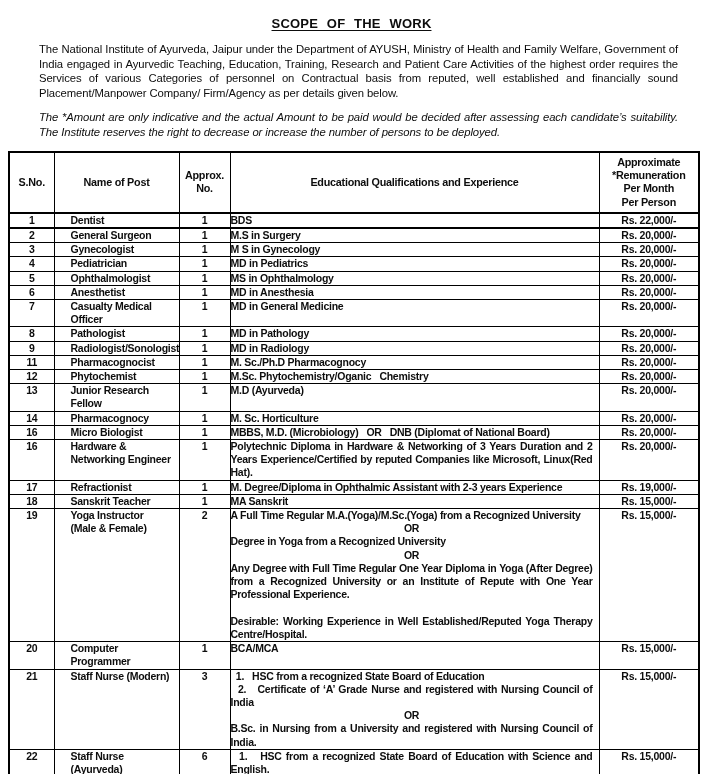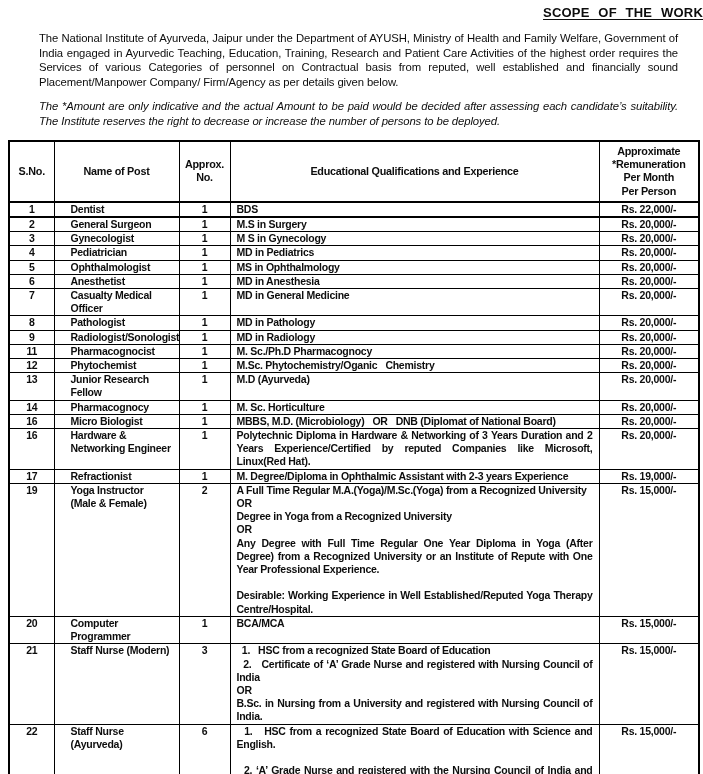--- a/index.html
+++ b/index.html
@@ -11,22 +11,22 @@
     width: 703px;
     height: 774px;
     overflow: hidden;
     font-family: "Liberation Sans", sans-serif;
     color: #0d0d0d;
   }
   .page {
     width: 703px;
   }
   .doc-title {
-    margin-top: 5px;
-    text-align: right;
+    margin-top: 16px;
+    text-align: center;
     font-size: 13px;
     font-weight: bold;
     letter-spacing: 0.2px;
     word-spacing: 5px;
     text-decoration: underline;
     text-underline-offset: 2px;
   }
   .para {
     margin: 11px 25px 0 39px;
     text-align: justify;
@@ -69,28 +69,28 @@
     border-bottom: 2px solid #000;
   }
   td.cell-center {
     text-align: center;
   }
   td.cell-post {
     white-space: pre-line;
     padding-left: 16px;
   }
   td.cell-qual {
-    padding-left: 6px;
+    padding-left: 0;
     padding-right: 6px;
   }
   .q-line {
     text-align: justify;
   }
   .q-line.or {
-    text-align: left;
+    text-align: center;
   }
   .q-line.blank {
     height: 13.2px;
   }
 </style>
 </head>
 <body>
 
 <div class="page">
 
@@ -260,20 +260,29 @@
         <tr>
           <td class="cell-center cell-sno">17</td>
           <td class="cell-post">Refractionist</td>
           <td class="cell-center cell-no">1</td>
           <td class="cell-qual">
             <div class="q-line">M. Degree/Diploma in Ophthalmic Assistant with 2-3 years Experience</div>
           </td>
           <td class="cell-center cell-rem">Rs. 19,000/-</td>
         </tr>
         <tr>
+          <td class="cell-center cell-sno">18</td>
+          <td class="cell-post">Sanskrit Teacher</td>
+          <td class="cell-center cell-no">1</td>
+          <td class="cell-qual">
+            <div class="q-line">MA Sanskrit</div>
+          </td>
+          <td class="cell-center cell-rem">Rs. 15,000/-</td>
+        </tr>
+        <tr>
           <td class="cell-center cell-sno">19</td>
           <td class="cell-post">Yoga Instructor
 (Male &amp; Female)</td>
           <td class="cell-center cell-no">2</td>
           <td class="cell-qual">
             <div class="q-line">A Full Time Regular M.A.(Yoga)/M.Sc.(Yoga) from a Recognized University</div>
             <div class="q-line or">OR</div>
             <div class="q-line">Degree in Yoga from a Recognized University</div>
             <div class="q-line or">OR</div>
             <div class="q-line">Any Degree with Full Time Regular One Year Diploma in Yoga (After Degree) from a Recognized University or an Institute of Repute with One Year Professional Experience.</div>

